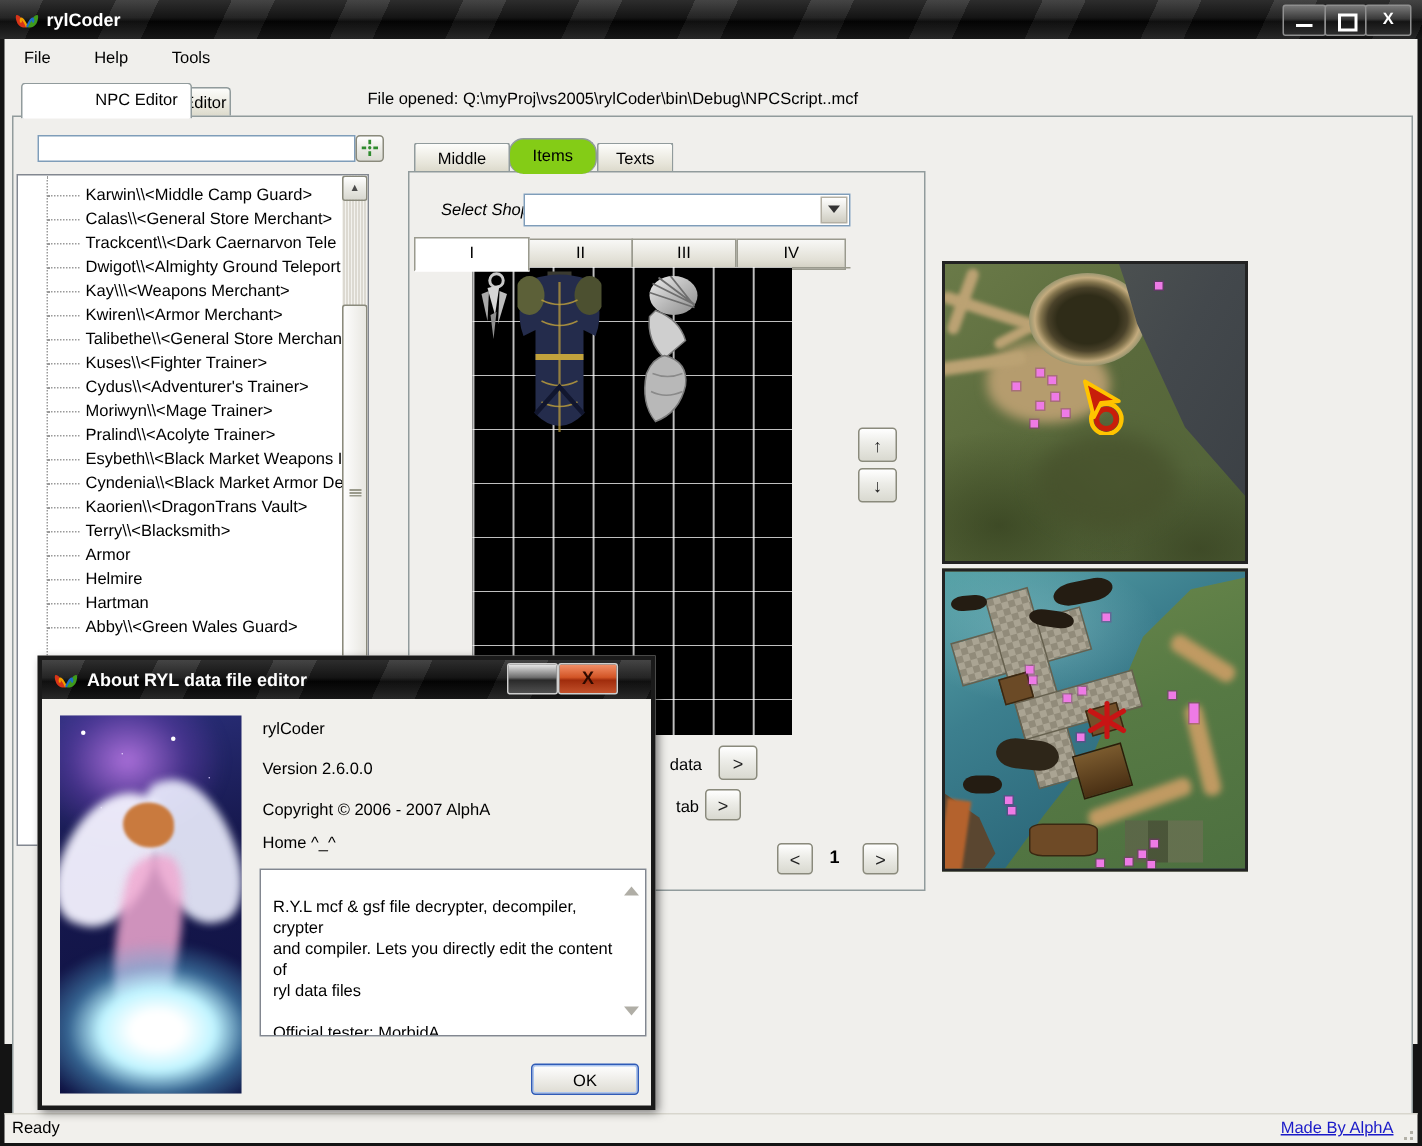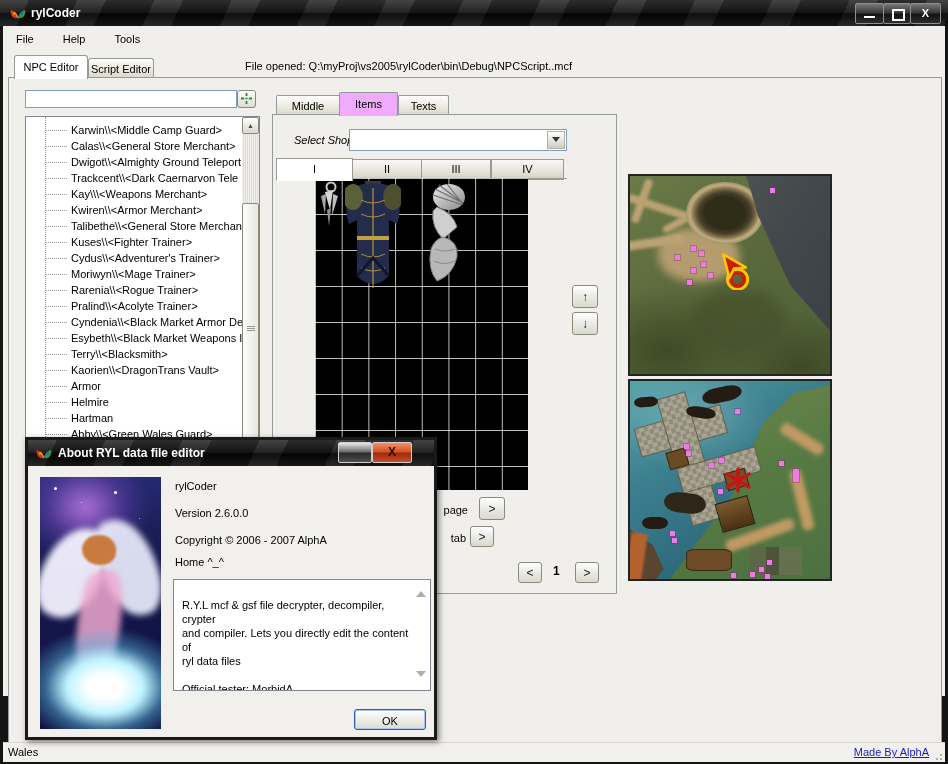--- a/index.html
+++ b/index.html
@@ -48,21 +48,21 @@
       repeating-linear-gradient(90deg,#f3f2ee 0 1px,#dcd9d1 1px 2px);}
   .sb .btn,.sb .thumb{position:absolute;left:0;width:17px;border:1px solid #8a8a7c;border-radius:2px;
       background:linear-gradient(#ffffff,#ecece7 45%,#d8d8d0);box-sizing:border-box;
       text-align:center;color:#4c4c4c;font-size:7px;}
   .sb .thumb{background:linear-gradient(90deg,#fdfdfd,#e8e7e1);}
   .grip{position:absolute;left:4px;top:50%;width:8px;height:5px;margin-top:-2px;
       background:repeating-linear-gradient(#9a9a8c 0 1px,transparent 1px 2px);}
 
   
   .subtab{position:absolute;border:1px solid #919b9c;border-bottom:none;border-radius:2px 2px 0 0;text-align:center;}
-  .subtab.active{background:#f0abfc;z-index:3;}
+  .subtab.active{background:#84cc16;z-index:3;border-radius:10px;}
   .subtab.inactive{background:linear-gradient(#fdfdfb,#e5e3d7 70%,#d8d5c6);}
   #itemspage{position:absolute;left:272px;top:114px;width:343px;height:478px;border:1px solid #919b9c;background:#f0efec;}
 
   #shop-combo{position:absolute;left:349px;top:129px;width:216px;height:20px;background:#fff;border:1px solid #7f9db9;}
   #shop-combo .cbtn{position:absolute;right:1px;top:1px;width:16px;height:16px;border:1px solid #b4b0a4;
       background:linear-gradient(#fefefe,#e2e1da 60%,#cfcdc2);}
   .tri-down{width:0;height:0;border:4px solid transparent;border-top:5px solid #333;margin:5px auto 0;}
 
   .shoptab{position:absolute;height:19px;line-height:19px;text-align:center;border:1px solid #9a9a8e;}
   .shoptab.active{background:#fff;border-bottom:1px solid #fff;z-index:2;}
@@ -175,55 +175,55 @@
   </div>
 
   <div id="frame">
 
     <div class="abs" style="left:4px;top:4px;">
       <span class="menu-item">File</span>
       <span class="menu-item" style="margin-left:8px;">Help</span>
       <span class="menu-item" style="margin-left:8px;">Tools</span>
     </div>
 
-    <div class="maintab active" style="left:11px;top:29px;width:72px;height:23px;line-height:23px;">NPC Editor</div>
+    <div class="maintab active" style="left:11px;top:29px;width:72px;height:23px;line-height:23px;padding-left:40px;">NPC Editor</div>
     <div class="maintab inactive" style="left:85px;top:32px;width:64px;height:20px;line-height:20px;">Script Editor</div>
     <span class="abs" style="left:242px;top:34px;">File opened: Q:\myProj\vs2005\rylCoder\bin\Debug\NPCScript..mcf</span>
 
     <div id="mainpage" style="left:5px;top:51px;"></div>
 
     <input id="search-input" style="left: 22px; top: 64px;" value="">
     <button id="search-btn" class="sqbtn abs" style="left:234px;top:64px;">
       <svg width="11" height="11" viewBox="0 0 12 12">
         <path d="M6 0v3.4M6 8.6V12M0 6h3.4M8.6 6H12" stroke="#2e8b2e" stroke-width="2"></path>
         <circle cx="6" cy="6" r="1.2" fill="#2e8b2e"></circle>
       </svg>
     </button>
 
-    <div id="npc-list" style="left:22px;top:90px;">
+    <div id="npc-list" style="left:8px;top:90px;">
       <div id="tree-vline"></div>
       <div style="position:absolute;left:0;top:5px;right:18px;">
           <div class="titem">
             <span class="stub"></span>
             <span class="tlbl">Karwin\\&lt;Middle Camp Guard&gt;</span>
           </div>
           <div class="titem">
             <span class="stub"></span>
             <span class="tlbl">Calas\\&lt;General Store Merchant&gt;</span>
           </div>
           <div class="titem">
             <span class="stub"></span>
+            <span class="tlbl">Trackcent\\&lt;Dark Caernarvon Tele</span>
+          </div>
+          <div class="titem">
+            <span class="stub"></span>
             <span class="tlbl">Dwigot\\&lt;Almighty Ground Teleport</span>
           </div>
           <div class="titem">
             <span class="stub"></span>
-            <span class="tlbl">Trackcent\\&lt;Dark Caernarvon Tele</span>
-          </div>
-          <div class="titem">
-            <span class="stub"></span>
             <span class="tlbl">Kay\\\&lt;Weapons Merchant&gt;</span>
           </div>
           <div class="titem">
             <span class="stub"></span>
             <span class="tlbl">Kwiren\\&lt;Armor Merchant&gt;</span>
           </div>
           <div class="titem">
             <span class="stub"></span>
             <span class="tlbl">Talibethe\\&lt;General Store Merchan</span>
           </div>
@@ -234,41 +234,37 @@
           <div class="titem">
             <span class="stub"></span>
             <span class="tlbl">Cydus\\&lt;Adventurer's Trainer&gt;</span>
           </div>
           <div class="titem">
             <span class="stub"></span>
             <span class="tlbl">Moriwyn\\&lt;Mage Trainer&gt;</span>
           </div>
           <div class="titem">
             <span class="stub"></span>
-            <span class="tlbl">Rarenia\\&lt;Rogue Trainer&gt;</span>
-          </div>
-          <div class="titem">
-            <span class="stub"></span>
             <span class="tlbl">Pralind\\&lt;Acolyte Trainer&gt;</span>
           </div>
           <div class="titem">
             <span class="stub"></span>
+            <span class="tlbl">Esybeth\\&lt;Black Market Weapons I</span>
+          </div>
+          <div class="titem">
+            <span class="stub"></span>
             <span class="tlbl">Cyndenia\\&lt;Black Market Armor De</span>
           </div>
           <div class="titem">
             <span class="stub"></span>
-            <span class="tlbl">Esybeth\\&lt;Black Market Weapons I</span>
+            <span class="tlbl">Kaorien\\&lt;DragonTrans Vault&gt;</span>
           </div>
           <div class="titem">
             <span class="stub"></span>
             <span class="tlbl">Terry\\&lt;Blacksmith&gt;</span>
-          </div>
-          <div class="titem">
-            <span class="stub"></span>
-            <span class="tlbl">Kaorien\\&lt;DragonTrans Vault&gt;</span>
           </div>
           <div class="titem">
             <span class="stub"></span>
             <span class="tlbl">Armor</span>
           </div>
           <div class="titem">
             <span class="stub"></span>
             <span class="tlbl">Helmire</span>
           </div>
           <div class="titem">
@@ -345,21 +341,21 @@
       </svg>
     </div>
 
     <button class="xbtn" style="left:569px;top:259px;width:26px;height:23px;">
       <span>↑</span>
     </button>
     <button class="xbtn" style="left:569px;top:286px;width:26px;height:23px;">
       <span>↓</span>
     </button>
 
-    <span class="fraglbl" style="left:412px;top:478px;width:53px;">page</span>
+    <span class="fraglbl" style="left:412px;top:478px;width:53px;">data</span>
     <button class="xbtn" style="left:476px;top:471px;width:26px;height:23px;">
       <span>&gt;</span>
     </button>
     <span class="fraglbl" style="left:425px;top:506px;width:38px;">tab</span>
     <button class="xbtn" style="left:467px;top:500px;width:24px;height:21px;">
       <span>&gt;</span>
     </button>
 
     <button class="xbtn" style="left:515px;top:536px;width:24px;height:21px;">
       <span>&lt;</span>
@@ -479,21 +475,21 @@
 
 Official tester: MorbidA</span>
       <div class="abs tri-up-g" style="right:4px;top:6px;"></div>
       <div class="abs tri-dn-g" style="right:4px;bottom:8px;"></div>
     </div>
 
     <button id="ok-btn">OK</button>
   </div>
 
   <div id="statusbar">
-    <span class="abs" style="left:5px;top:3px;">Wales</span>
+    <span class="abs" style="left:5px;top:3px;">Ready</span>
     <a id="credit" href="#">Made By AlphA</a>
     <div id="gripdots">
       <i style="right:0;bottom:0;"></i>
         <i style="right:4px;bottom:0;"></i>
         <i style="right:0;bottom:4px;"></i>
     </div>
   </div>
 </div>
 
 </body></html>

